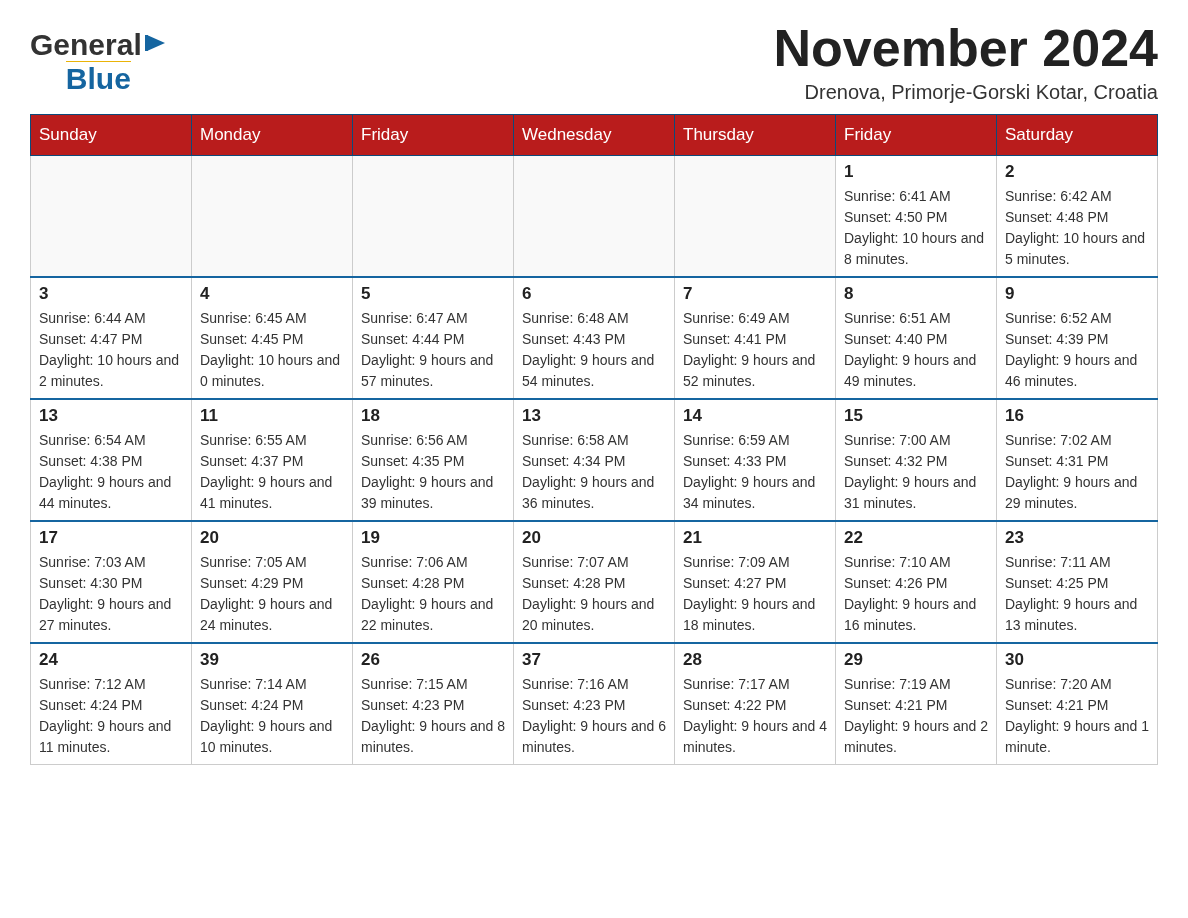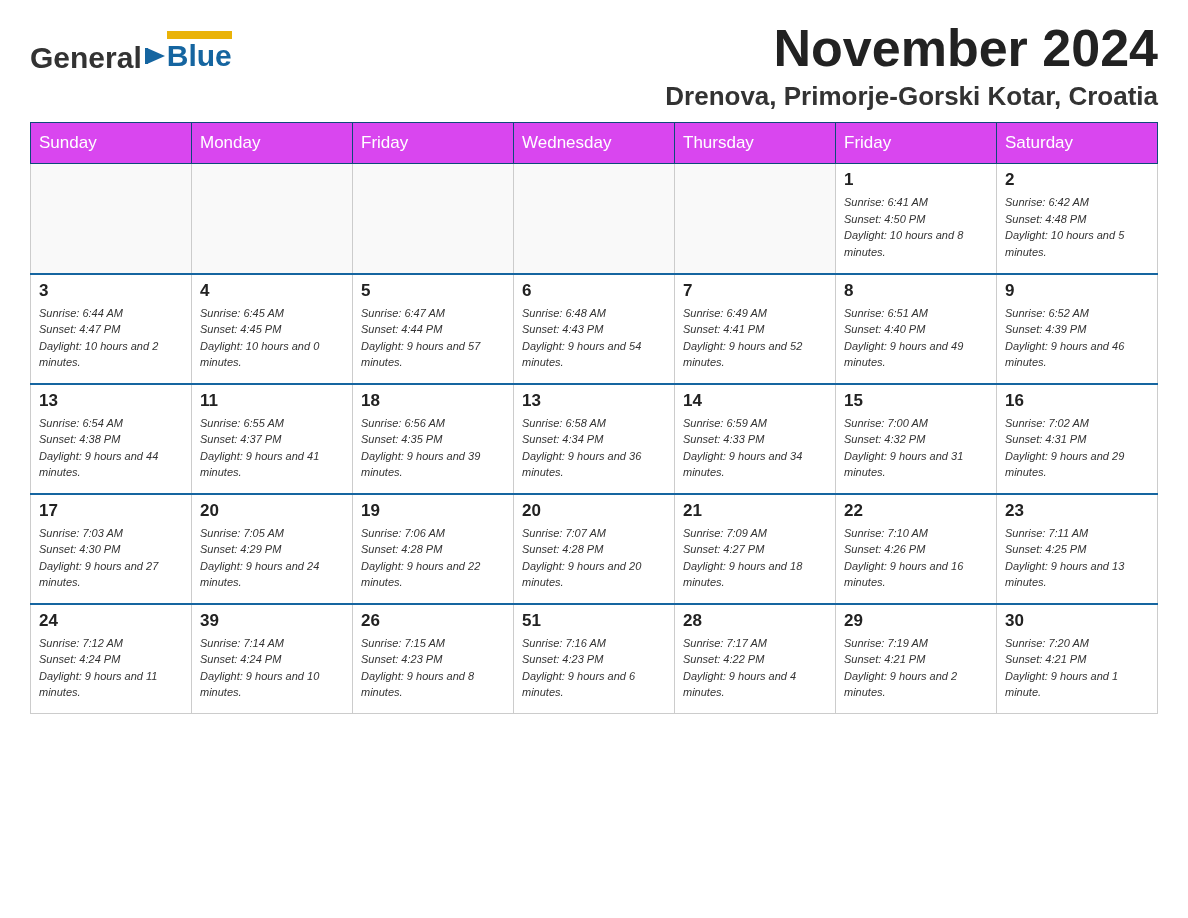--- a/index.html
+++ b/index.html
@@ -11,46 +11,46 @@
       min-height: 918px;
     }
     .header {
       display: flex;
       justify-content: space-between;
       align-items: flex-start;
       margin-bottom: 10px;
     }
     .logo {
       display: flex;
-      flex-direction: row;
-      align-items: flex-end;
+      flex-direction: column;
+      align-items: center;
       padding-top: 10px;
     }
     .title-block {
       text-align: right;
     }
     .title-block h1 {
       font-size: 52px;
       font-weight: bold;
       color: #222;
       line-height: 1.1;
     }
     .title-block h2 {
-      font-size: 26px;
-      font-weight: bold;
+      font-size: 20px;
+      font-weight: normal;
       color: #333;
       margin-top: 4px;
     }
     .calendar {
       width: 100%;
       border-collapse: collapse;
       margin-top: 10px;
     }
     .calendar thead tr th {
-      background: #d946ef;
+      background: #b91c1c;
       color: #fff;
       font-size: 17px;
       font-weight: normal;
       padding: 10px 8px;
       text-align: left;
       border: 1px solid #0d4a7a;
     }
     .calendar tbody tr td {
       vertical-align: top;
       border: 1px solid #ccc;
@@ -65,44 +65,43 @@
       background: #f9f9f9;
     }
     .day-number {
       font-size: 17px;
       font-weight: bold;
       color: #222;
       margin-bottom: 4px;
       display: block;
     }
     .day-info {
-      font-size: 11px;
+      font-size: 14px;
       color: #333;
       line-height: 1.5;
-      font-style: italic;
     }
     .row-separator td {
       border-top: 2px solid #1565a0 !important;
     }
   </style>
 </head>
 <body>
 
 <div class="header">
   <div class="logo">
     <div style="display:flex; align-items:flex-end; line-height:1;">
       <span style="font-size:30px; font-weight:bold; color:#333;">General</span>
       <span style="display:inline-block; position:relative; margin-left:3px; bottom:2px;">
         <svg width="22" height="22" viewBox="0 0 22 22">
           <polygon points="2,2 20,10 2,18" fill="#1565a0"></polygon>
           <rect x="0" y="2" width="3" height="16" fill="#1565a0"></rect>
         </svg>
       </span>
     </div>
-    <div style="border-top: 8px solid #eab308; margin-top:1px;">
+    <div style="border-top: 1px solid #eab308; margin-top:1px;">
       <span style="font-size:30px; font-weight:bold; color:#1565a0;">Blue</span>
     </div>
   </div>
 
   <div class="title-block">
     <h1>November 2024</h1>
     <h2>Drenova, Primorje-Gorski Kotar, Croatia</h2>
   </div>
 </div>
 
@@ -231,21 +230,21 @@
         </td>
         <td>
           <span class="day-number">39</span>
           <div class="day-info">Sunrise: 7:14 AM<br>Sunset: 4:24 PM<br>Daylight: 9 hours and 10 minutes.</div>
         </td>
         <td>
           <span class="day-number">26</span>
           <div class="day-info">Sunrise: 7:15 AM<br>Sunset: 4:23 PM<br>Daylight: 9 hours and 8 minutes.</div>
         </td>
         <td>
-          <span class="day-number">51</span>
+          <span class="day-number">37</span>
           <div class="day-info">Sunrise: 7:16 AM<br>Sunset: 4:23 PM<br>Daylight: 9 hours and 6 minutes.</div>
         </td>
         <td>
           <span class="day-number">28</span>
           <div class="day-info">Sunrise: 7:17 AM<br>Sunset: 4:22 PM<br>Daylight: 9 hours and 4 minutes.</div>
         </td>
         <td>
           <span class="day-number">29</span>
           <div class="day-info">Sunrise: 7:19 AM<br>Sunset: 4:21 PM<br>Daylight: 9 hours and 2 minutes.</div>
         </td>

